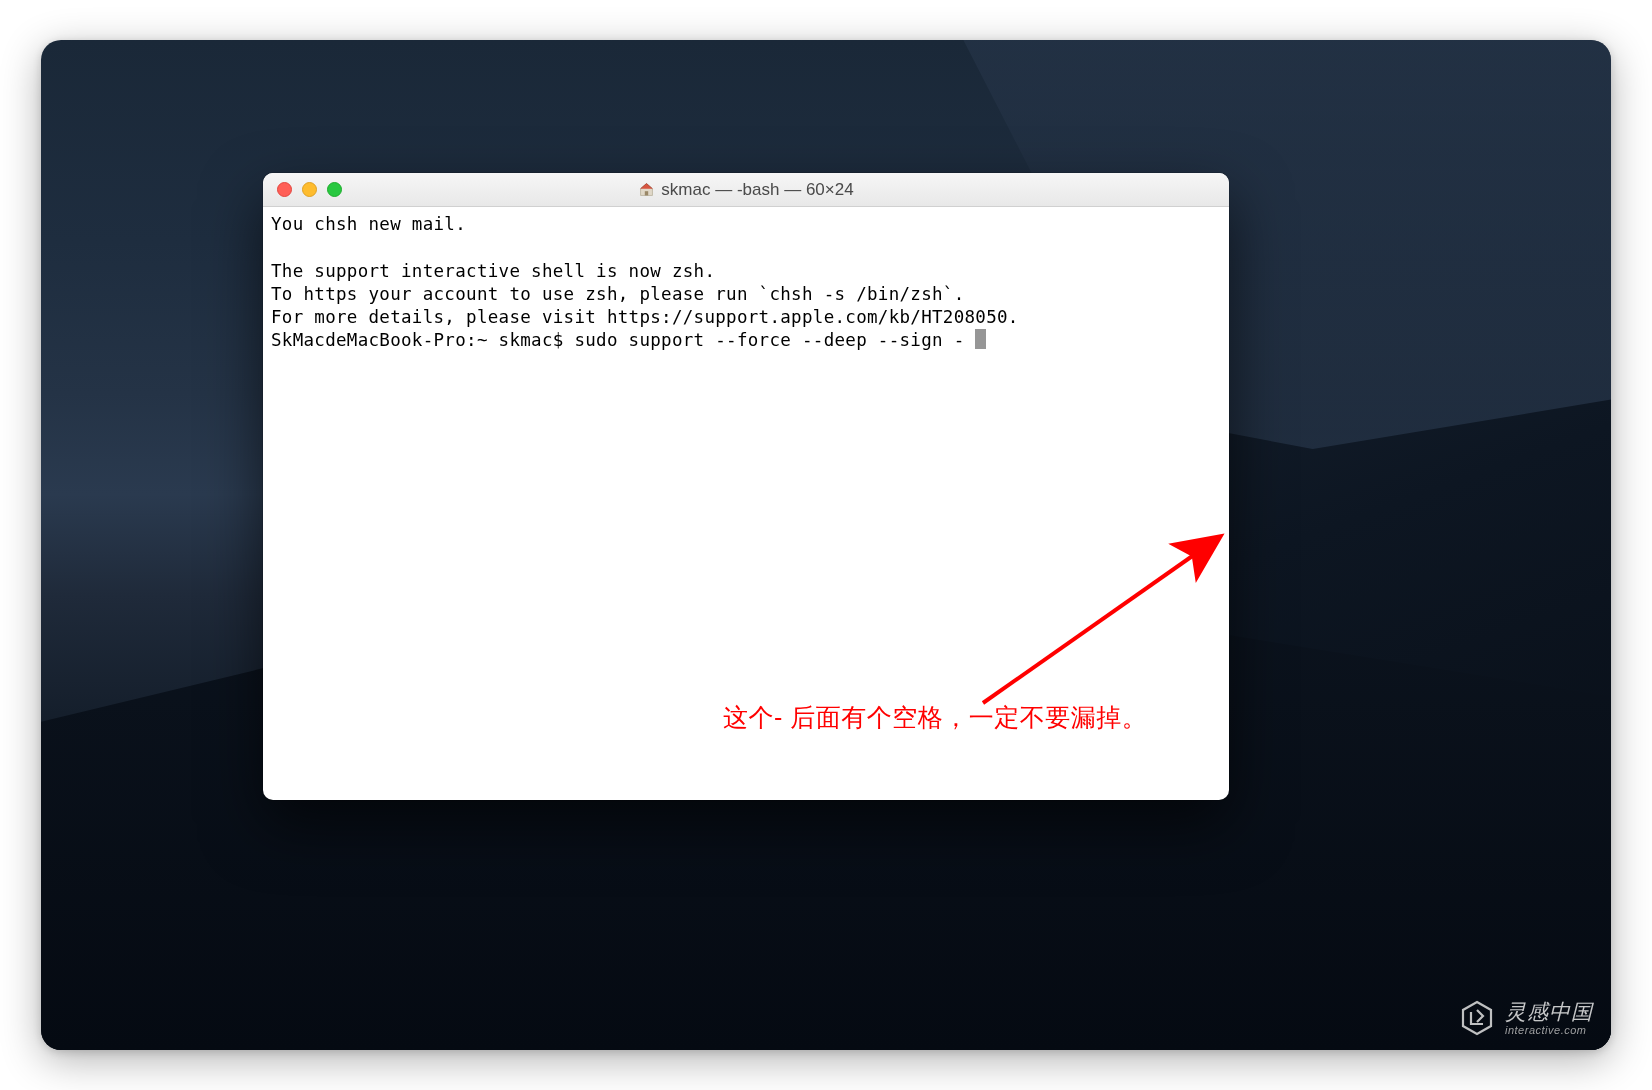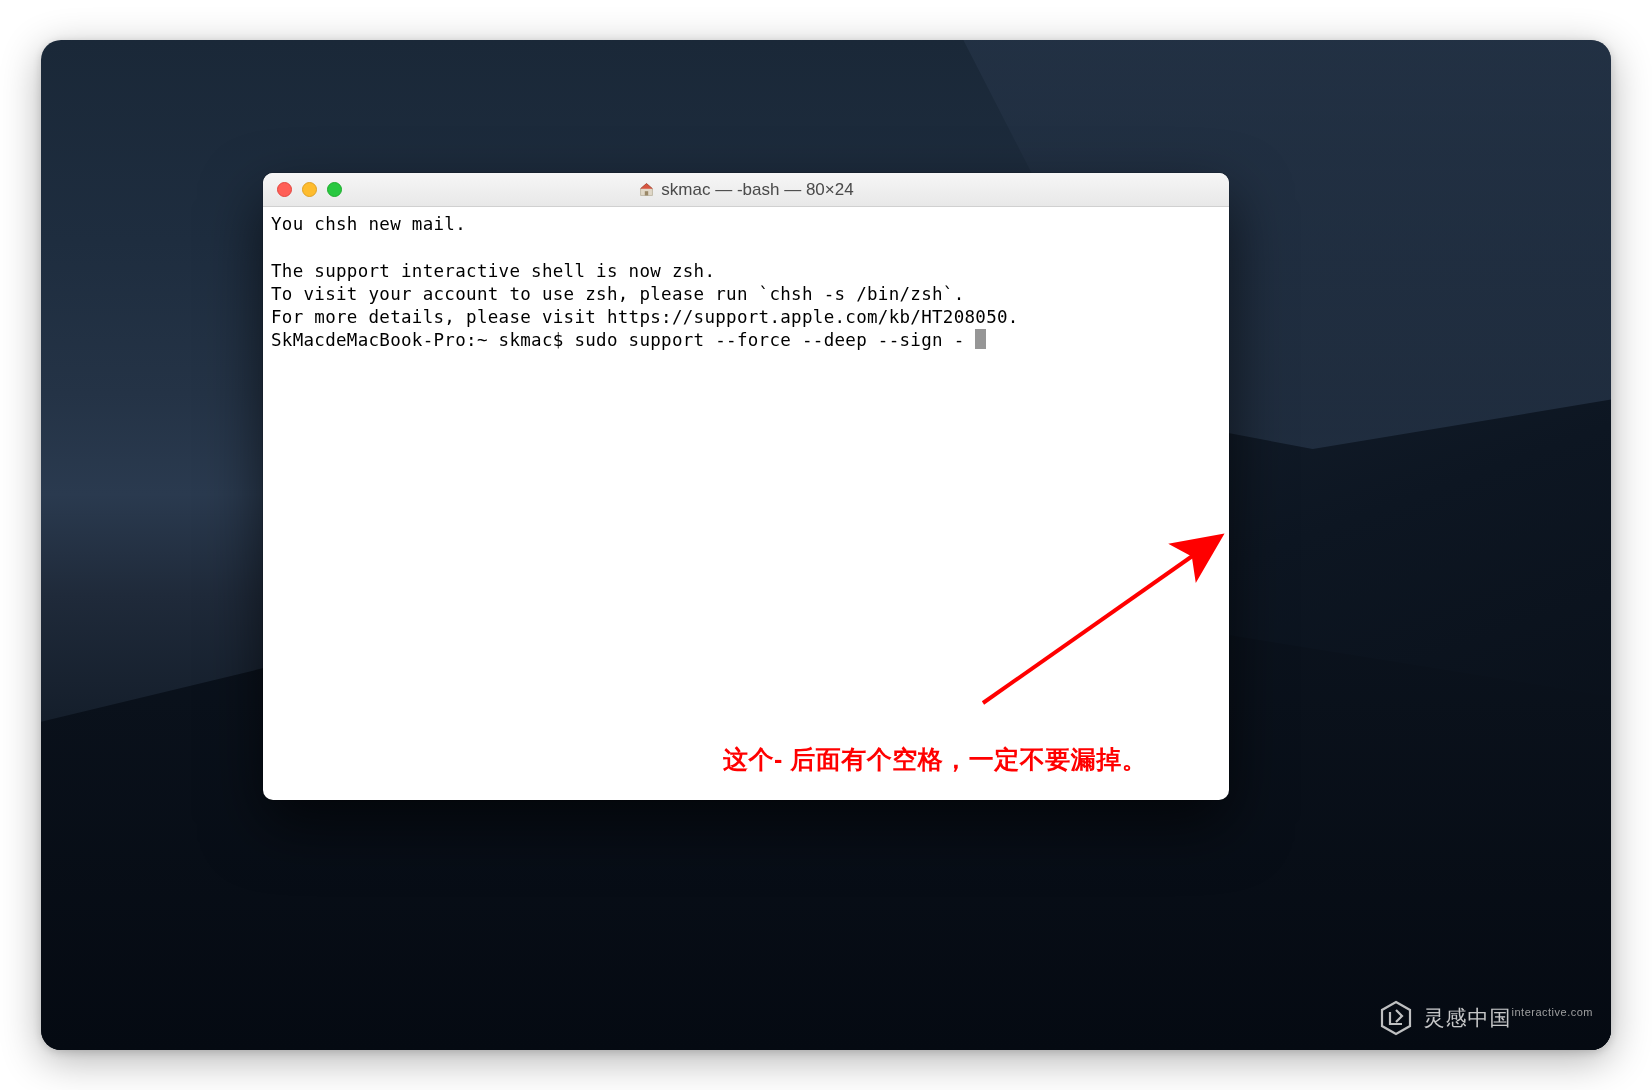--- a/index.html
+++ b/index.html
@@ -149,23 +149,23 @@
       left: 700px;
       top: 350px;
       width: 280px;
       height: 190px;
       pointer-events: none;
     }
     
     .annotation-text {
       position: absolute;
       left: 460px;
-      top: 570px;
+      top: 528px;
       font-size: 25px;
-      font-weight: 700;
+      font-weight: 400;
       color: #ff0000;
       font-family: "PingFang SC", "Hiragino Sans GB", "Microsoft YaHei", sans-serif;
       letter-spacing: 0.5px;
     }
     
     .watermark {
       position: absolute;
       right: 18px;
       bottom: 12px;
       display: flex;
@@ -174,23 +174,24 @@
       opacity: 0.85;
     }
     
     .watermark-logo {
       width: 40px;
       height: 40px;
     }
     
     .watermark-text {
       display: flex;
-      flex-direction: row;
+      flex-direction: column;
       color: #e8e8e8;
       line-height: 1.1;
+      font-style: italic;
     }
     
     .watermark-cn {
       font-size: 21px;
       font-weight: 400;
       font-family: "PingFang SC", sans-serif;
       letter-spacing: 1px;
     }
     
     .watermark-en {
@@ -215,28 +216,28 @@
         <div class="traffic-light tl-green"></div>
       </div>
       <div class="title-center">
         <span class="home-icon">
           <svg viewBox="0 0 20 20" width="17" height="17">
             <path d="M3 9 L10 3 L17 9 L17 17 L3 17 Z" fill="#e0d8c8" stroke="#b0a890" stroke-width="0.8"></path>
             <path d="M3 9 L10 3 L17 9" fill="#d85540" stroke="#a03828" stroke-width="0.8"></path>
             <rect x="8" y="12" width="4" height="5" fill="#9a8868"></rect>
           </svg>
         </span>
-        <span>skmac — -bash — 80×24</span>
+        <span>skmac — -bash — 60×24</span>
       </div>
     </div>
 
     <div class="terminal-body"><span>You chsh new mail.</span>
 <span></span>
 <span>The support interactive shell is now zsh.</span>
-<span>To visit your account to use zsh, please run `chsh -s /bin/zsh`.</span>
+<span>To https your account to use zsh, please run `chsh -s /bin/zsh`.</span>
 <span>For more details, please visit https://support.apple.com/kb/HT208050.</span>
 <span>SkMacdeMacBook-Pro:~ skmac$ </span><span>sudo support --force --deep --sign - </span><span class="cursor-block"></span></div>
 
     <svg class="annotation-arrow" viewBox="0 0 280 190">
       <defs>
         <marker id="ahead" markerWidth="14" markerHeight="14" refX="11" refY="6" orient="auto">
           <path d="M0,0 L13,6 L0,12 L3,6 Z" fill="#ff0000"></path>
         </marker>
       </defs>
       <line x1="20" y1="180" x2="255" y2="15" stroke="#ff0000" stroke-width="4" marker-end="url(#ahead)"></line>

